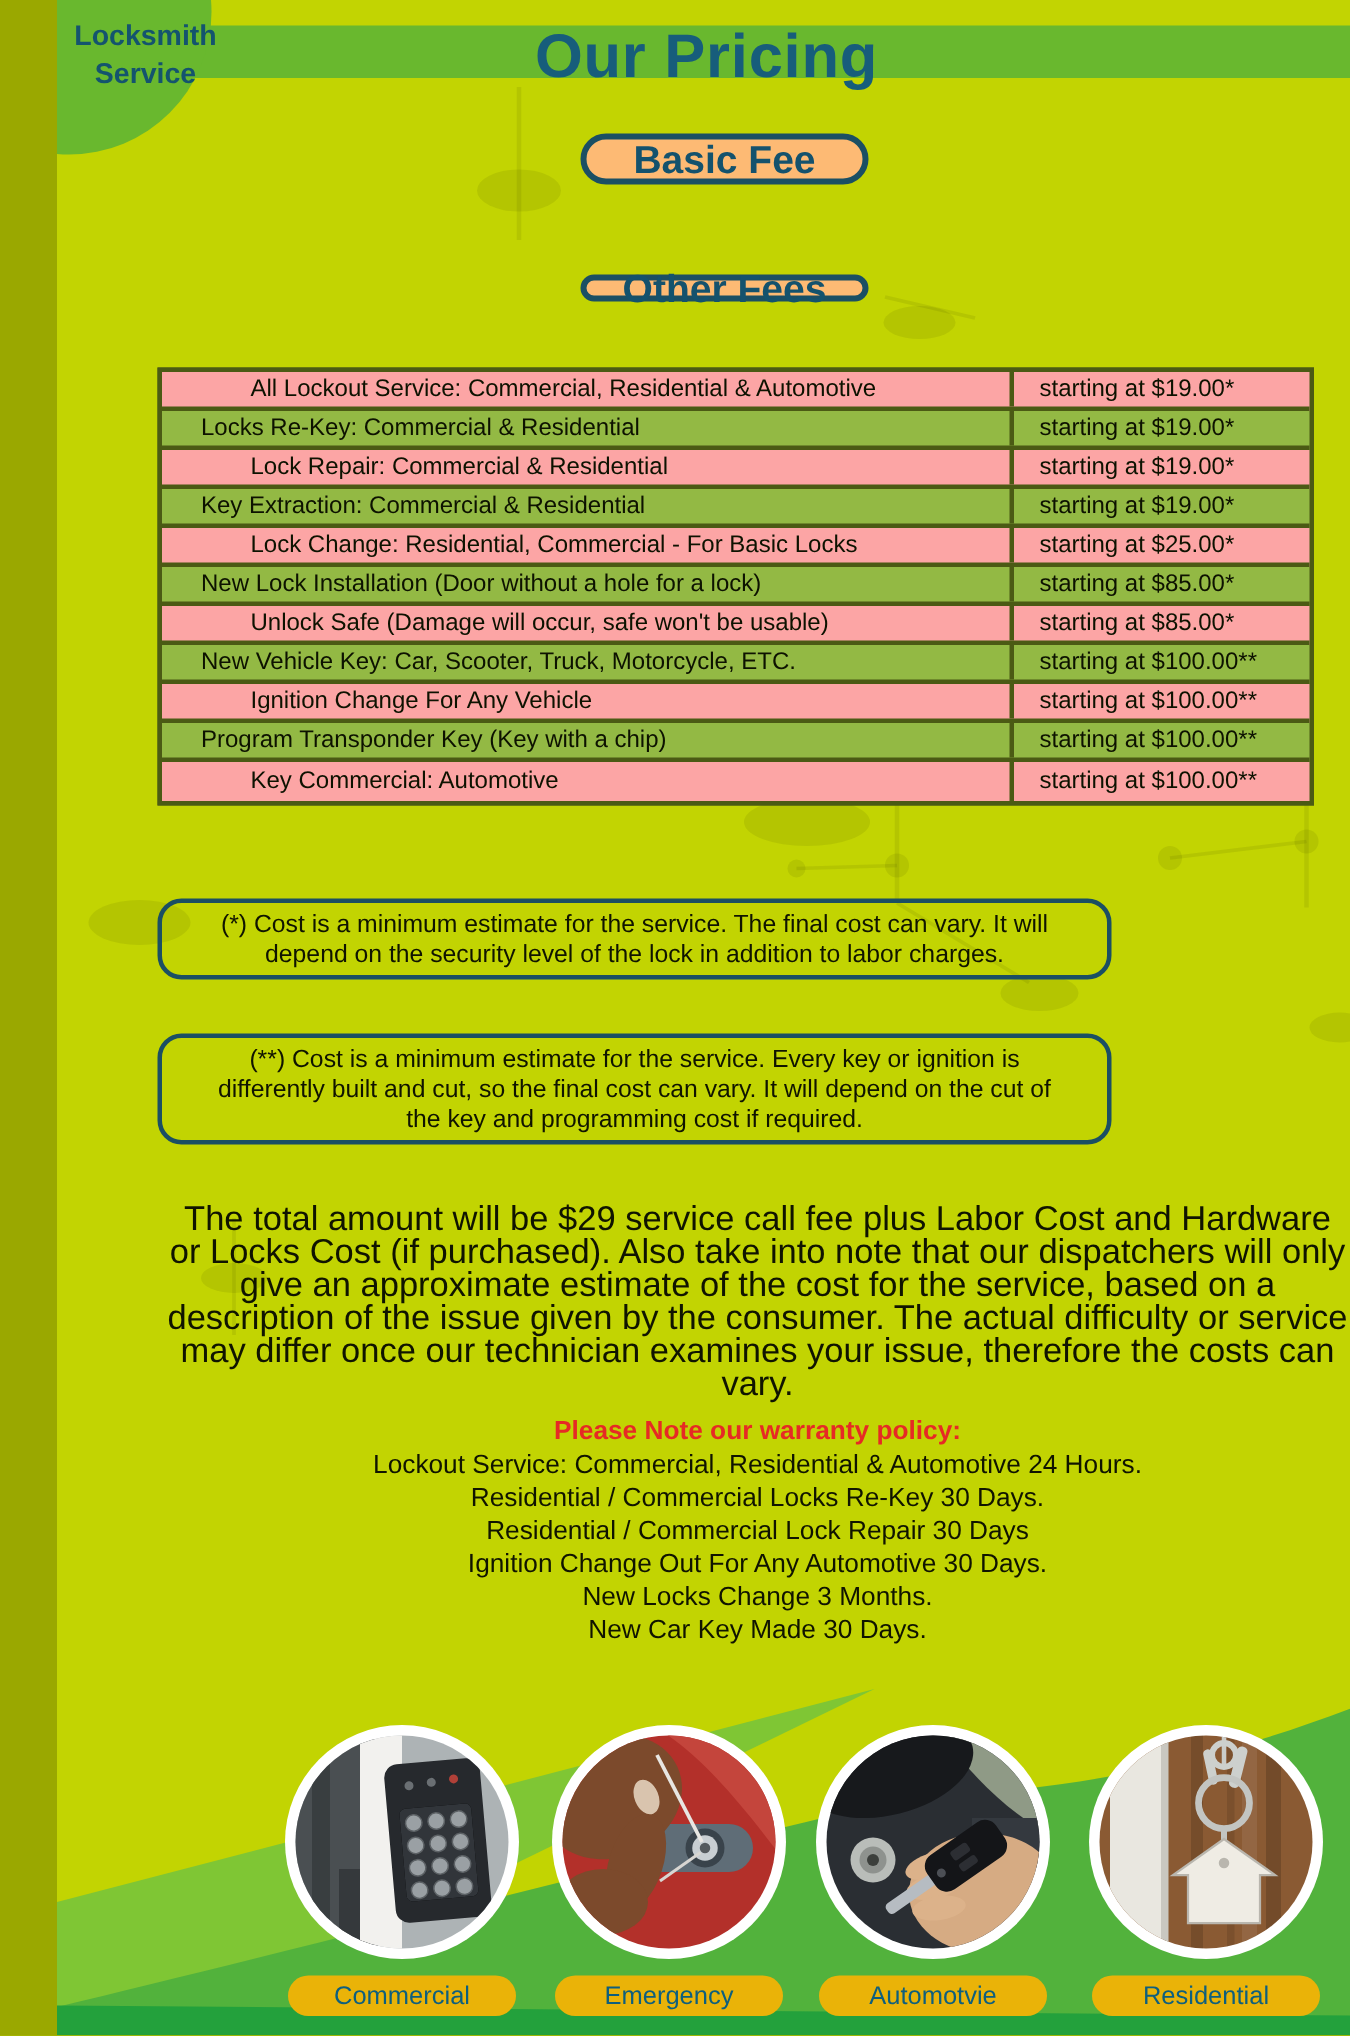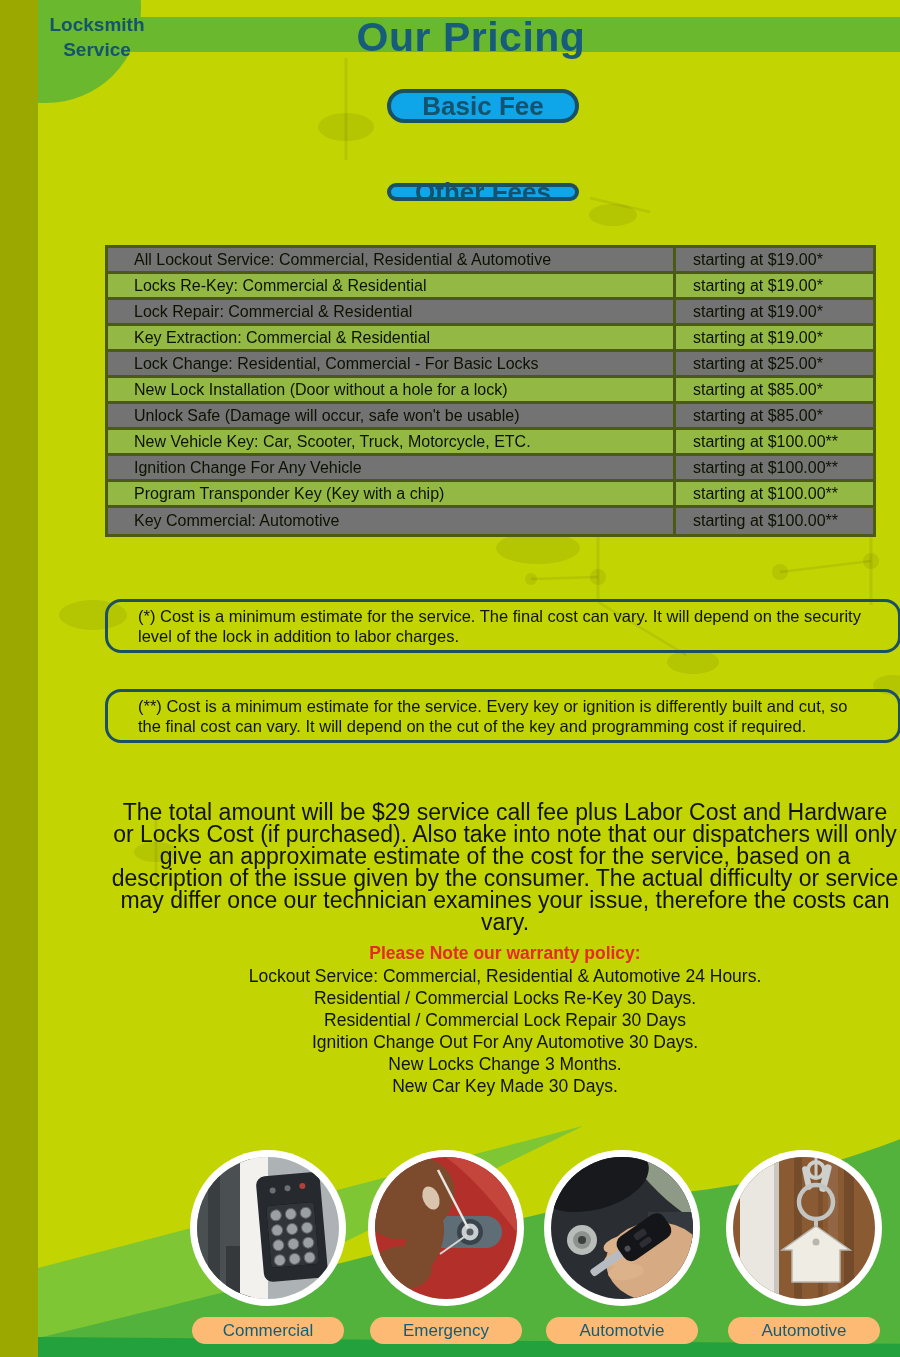--- a/index.html
+++ b/index.html
@@ -15,63 +15,63 @@
   .bg-pattern,.bottom-decor{position:absolute;left:0;pointer-events:none;}
   .bg-pattern{top:0;}
   .bottom-decor{top:1100px;}
   
   .brand-text{position:absolute;left:4px;top:12px;width:110px;text-align:center;
     color:#14546e;font-weight:bold;font-size:19px;line-height:25px;}
   
   .page-title{position:absolute;left:0;top:14px;width:866px;text-align:center;
     color:#175d7b;font-size:41px;font-weight:bold;letter-spacing:.5px;}
   
-  .section-pill{position:absolute;left:349px;width:192px;height:34px;background:#0ea5e9;
+  .section-pill{position:absolute;left:349px;width:192px;height:34px;background:#fdba74;
     border:4px solid #1b4f63;border-radius:22px;box-sizing:border-box;
     display:flex;align-items:center;justify-content:center;
     color:#14526d;font-size:26px;font-weight:bold;}
   #basic-pill{top:89px;}
   #other-pill{top:183px;height:18px;}
   
   .table1{position:absolute;left:67px;top:136px;width:771px;height:36px;
     border:3px solid #535f1d;box-sizing:border-box;background:#9cab4c;display:flex;}
   .table1 .svc{flex:1;border-right:3px solid #535f1d;display:flex;align-items:center;padding-left:26px;
     font-size:17px;color:#101400;}
   .table1 .prc{width:181px;display:flex;align-items:center;padding-left:20px;font-size:17px;color:#101400;}
   
   .table2{position:absolute;left:67px;top:245px;width:771px;
     border:3px solid #4b5a14;box-sizing:border-box;background:#4b5a14;}
   .t2row{height:26px;display:flex;box-sizing:border-box;border-bottom:3px solid #4b5a14;}
   .t2row:last-child{border-bottom:none;}
-  .t2row.light{background:#737373;}
+  .t2row.light{background:#fca5a5;padding-left:33px;}
   .t2row.dark{background:#93b944;}
   .t2row .svc{flex:1;border-right:3px solid #4b5a14;display:flex;align-items:center;
     padding-left:26px;font-size:16px;color:#0d1200;}
   .t2row .prc{width:180px;display:flex;align-items:center;padding-left:17px;font-size:16px;color:#0d1200;}
   
-  .note-box{position:absolute;left:67px;width:796px;box-sizing:border-box;
+  .note-box{position:absolute;left:67px;width:636px;box-sizing:border-box;
     border:3px solid #1b4f63;border-radius:16px;padding:4px 30px;
-    display:flex;align-items:center;justify-content:center;text-align:left;
+    display:flex;align-items:center;justify-content:center;text-align:center;
     font-size:16.5px;line-height:20px;color:#101400;}
   #note1{top:599px;min-height:48px;}
   #note2{top:689px;min-height:50px;}
   
   .red-heading{position:absolute;left:34px;width:866px;text-align:center;
     color:#e62a25;font-weight:bold;font-size:17.5px;}
   #pn-heading{top:779px;}
   #wr-heading{top:943px;}
   .pn-body{position:absolute;left:72px;top:801px;width:790px;text-align:center;
     font-size:23px;line-height:22px;color:#101400;}
   .wr-line{position:absolute;left:34px;width:866px;text-align:center;
     font-size:17.5px;line-height:22px;color:#101400;}
   
   .cat-circle{position:absolute;top:1150px;width:156px;height:156px;border-radius:50%;
     background:#ffffff;display:flex;align-items:center;justify-content:center;z-index:3;}
   .cat-circle svg{display:block;}
-  .cat-pill{position:absolute;top:1317px;width:152px;height:27px;background:#fdba74;border-radius:14px;
+  .cat-pill{position:absolute;top:1317px;width:152px;height:27px;background:#eab308;border-radius:14px;
     display:flex;align-items:center;justify-content:center;z-index:3;
     color:#0e5f7e;font-size:17px;}
 </style>
 </head>
 <body>
 
 <div id="page">
 
   <svg class="bg-pattern" width="900" height="1357" viewBox="0 0 900 1357">
     <g fill="rgba(60,70,0,0.10)" stroke="rgba(60,70,0,0.10)">
@@ -288,15 +288,15 @@
         <line x1="84" y1="63" x2="84" y2="74" stroke="#c3c5c2" stroke-width="4"></line>
         <path d="M84,70 L118,94 L108,94 L108,126 L60,126 L60,94 L50,94 Z" fill="#efece4" stroke="#b9b6ae" stroke-width="1.5"></path>
         <circle cx="84" cy="86" r="3.5" fill="#b9b6ae"></circle>
       </g>
     </svg>
   </div>
 
   <div class="cat-pill" style="left:154px">Commercial</div>
   <div class="cat-pill" style="left:332px">Emergency</div>
   <div class="cat-pill" style="left:508px">Automotvie</div>
-  <div class="cat-pill" style="left:690px">Automotive</div>
+  <div class="cat-pill" style="left:690px">Residential</div>
 
 </div>
 
 </body></html>

